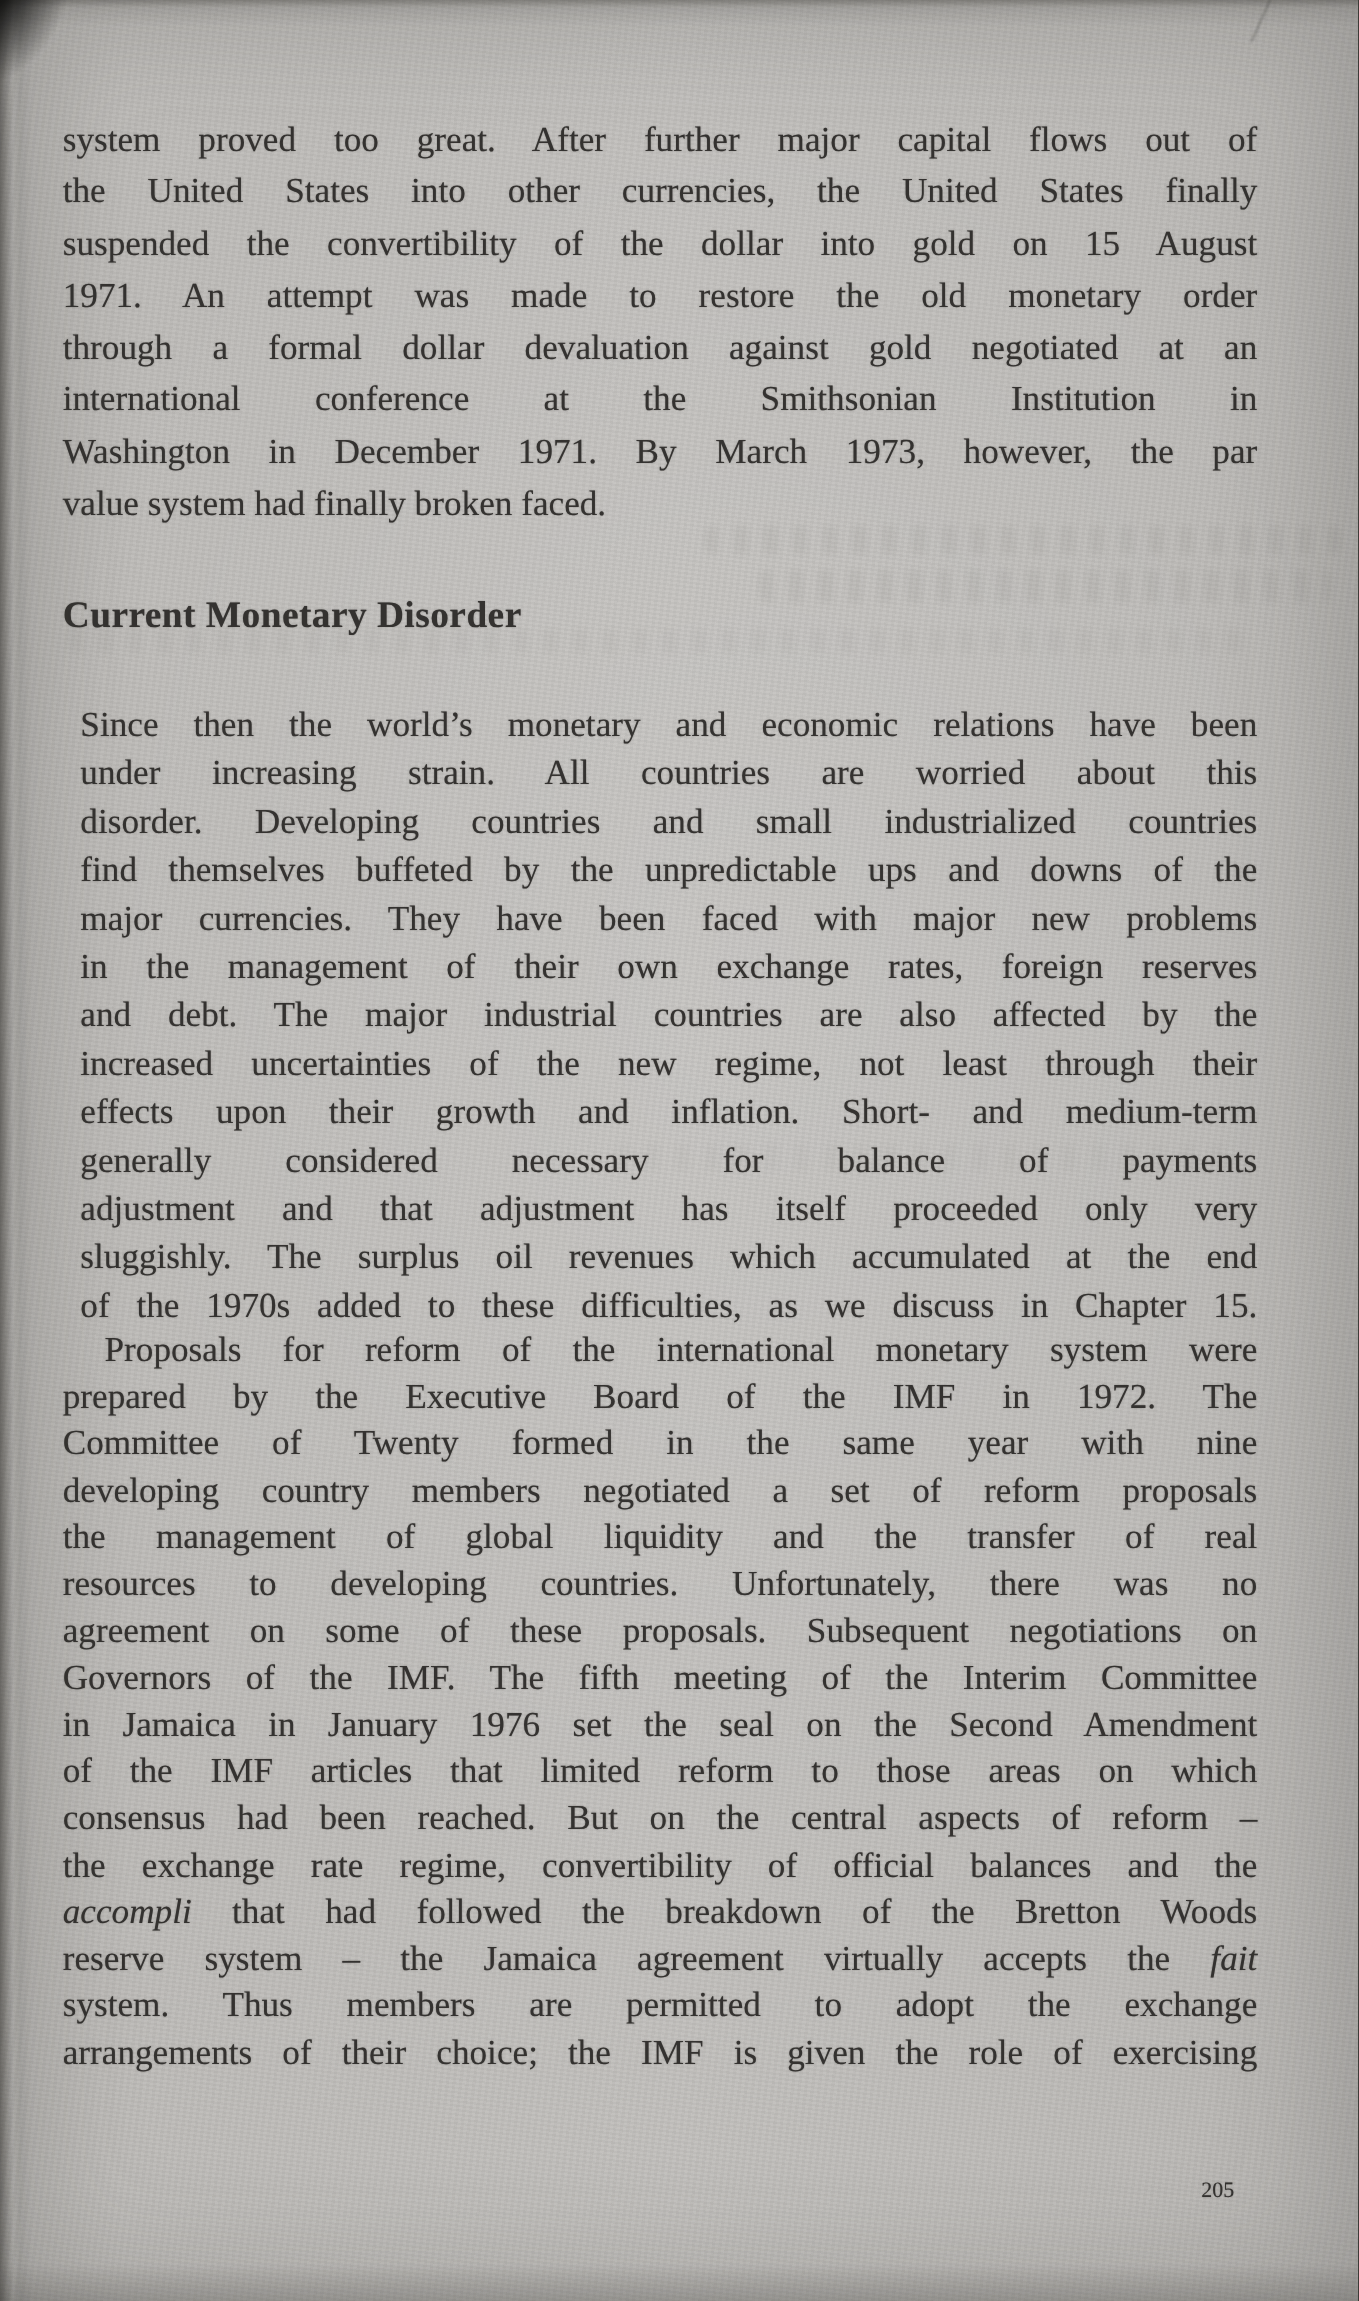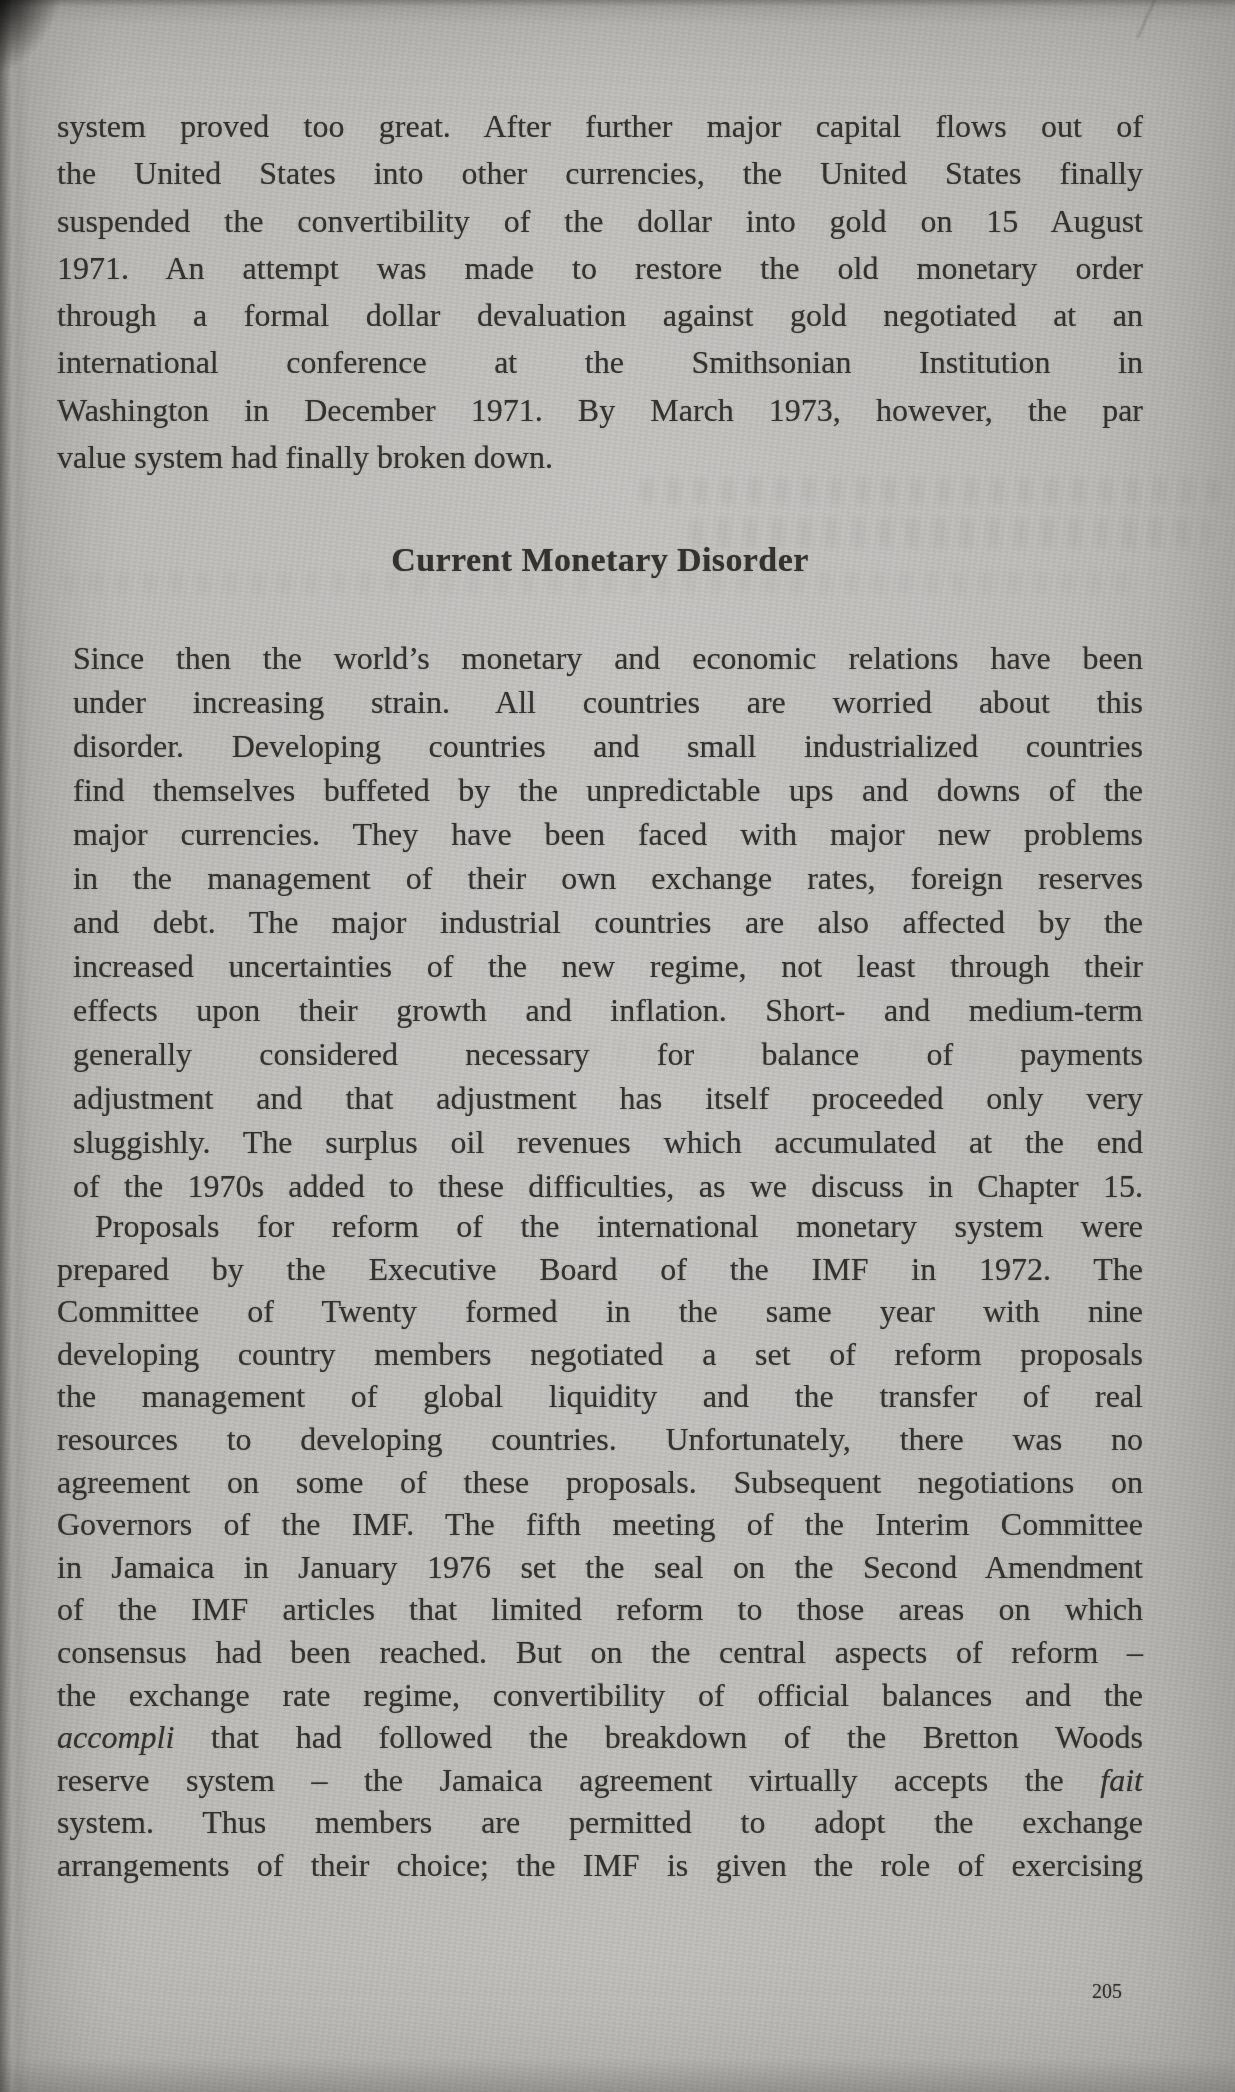--- a/index.html
+++ b/index.html
@@ -73,21 +73,20 @@
   }
   .line.last { text-align-last: left; }
   .line.indent { text-indent: 38px; }
   .line em { font-style: italic; }
 
   .heading {
     font-size: 34px;
     font-weight: 700;
     letter-spacing: 0.4px;
     text-shadow: 0 0 1.2px rgba(47,45,42,0.55);
-    text-align: center;
   }
   .page-number {
     position: absolute;
     right: 113px; top: 1980px;
     font-size: 20px;
     text-shadow: 0 0 1.2px rgba(47,45,42,0.55);
   }
 </style>
 </head>
 <body>
@@ -101,21 +100,21 @@
 
   <div class="text-block">
       <div class="paragraph section-0">
         <div class="line"><span>system proved too great. After further major capital flows out of</span></div>
         <div class="line"><span>the United States into other currencies, the United States finally</span></div>
         <div class="line"><span>suspended the convertibility of the dollar into gold on 15 August</span></div>
         <div class="line"><span>1971. An attempt was made to restore the old monetary order</span></div>
         <div class="line"><span>through a formal dollar devaluation against gold negotiated at an</span></div>
         <div class="line"><span>international conference at the Smithsonian Institution in</span></div>
         <div class="line"><span>Washington in December 1971. By March 1973, however, the par</span></div>
-        <div class="line last"><span>value system had finally broken down.</span></div>
+        <div class="line last"><span>value system had finally broken faced.</span></div>
       </div>
       <div class="heading section-1">Current Monetary Disorder</div>
       <div class="paragraph section-2">
         <div class="line"><span>Since then the world’s monetary and economic relations have been</span></div>
         <div class="line"><span>under increasing strain. All countries are worried about this</span></div>
         <div class="line"><span>disorder. Developing countries and small industrialized countries</span></div>
         <div class="line"><span>find themselves buffeted by the unpredictable ups and downs of the</span></div>
         <div class="line"><span>major currencies. They have been faced with major new problems</span></div>
         <div class="line"><span>in the management of their own exchange rates, foreign reserves</span></div>
         <div class="line"><span>and debt. The major industrial countries are also affected by the</span></div>

